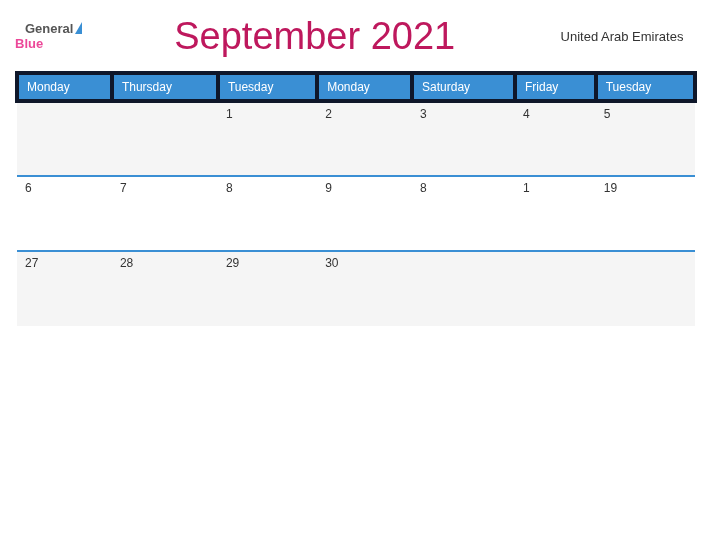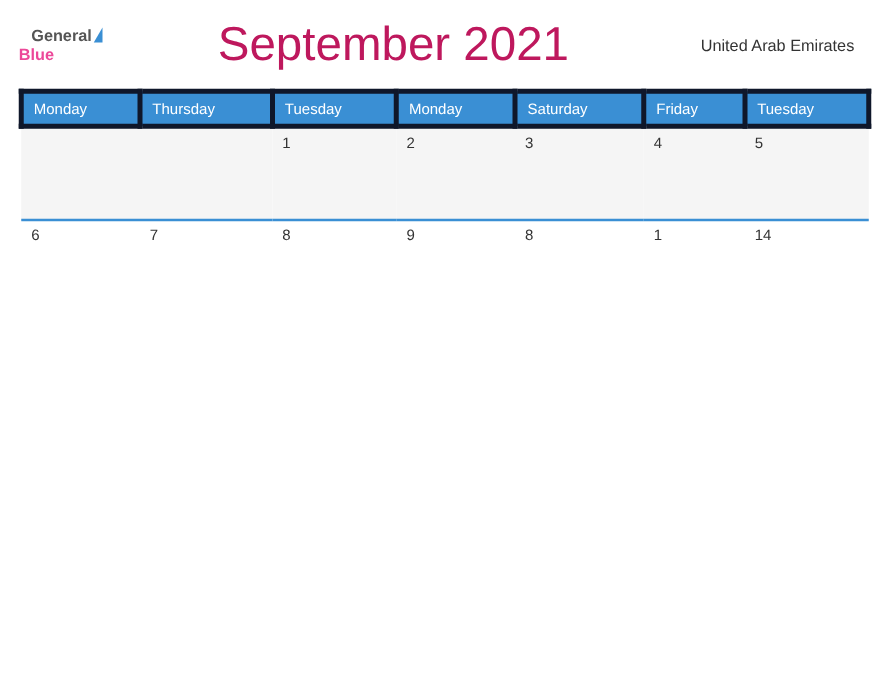--- a/index.html
+++ b/index.html
@@ -148,20 +148,29 @@
         <td><span class="day-num">5</span></td>
       </tr>
 
       <tr>
         <td><span class="day-num">6</span></td>
         <td><span class="day-num">7</span></td>
         <td><span class="day-num">8</span></td>
         <td><span class="day-num">9</span></td>
         <td><span class="day-num">8</span></td>
         <td><span class="day-num">1</span></td>
-        <td><span class="day-num">14</span></td>
+        <td><span class="day-num">19</span></td>
       </tr>
 
 
 
+      <tr>
+        <td><span class="day-num">27</span></td>
+        <td><span class="day-num">28</span></td>
+        <td><span class="day-num">29</span></td>
+        <td><span class="day-num">30</span></td>
+        <td class="empty-cell"></td>
+        <td class="empty-cell"></td>
+        <td class="empty-cell"></td>
+      </tr>
     </tbody>
   </table>
 </div>
 
 </body></html>

